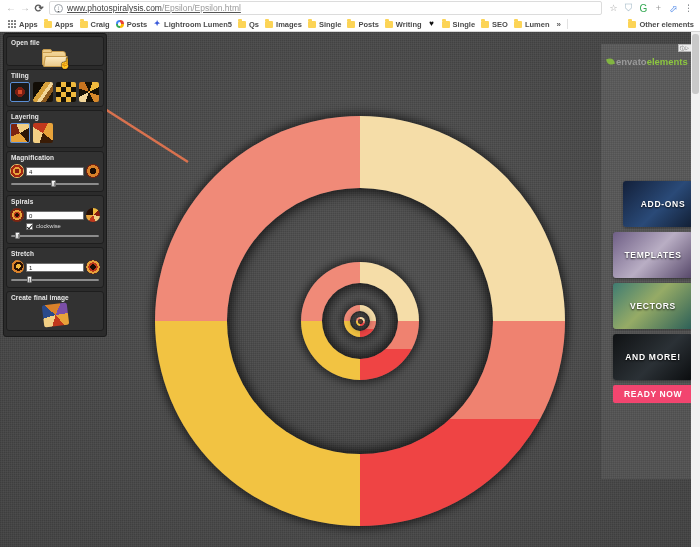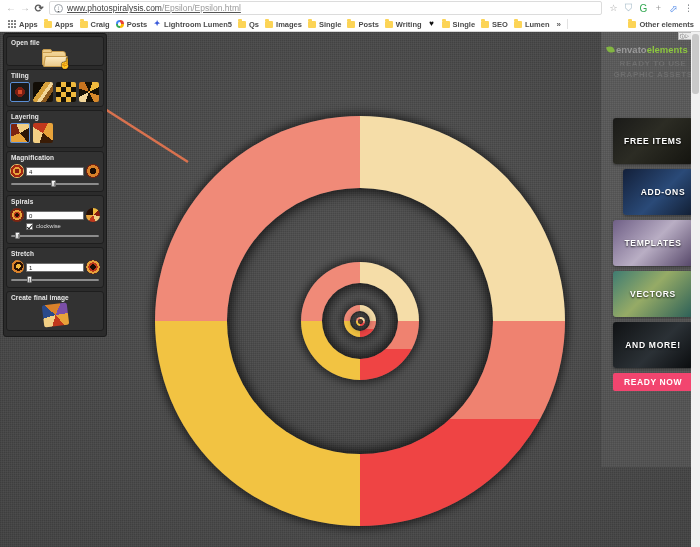--- a/index.html
+++ b/index.html
@@ -209,21 +209,21 @@
     border:solid #1a1a1a;border-width:0 1.2px 1.2px 0;transform:rotate(40deg);
   }
   .cb-label{font-size:5.8px;color:#dcdcdc;line-height:7px;}
   #create-thumb{
     width:25px;height:22px;margin:2px auto 0 auto;display:block;
     transform:rotate(-7deg);border-radius:2px;
   }
 
   
   #ad-panel{
-    position:absolute;left:601px;top:0px;width:99px;height:435px;z-index:15;
+    position:absolute;left:601px;top:12px;width:99px;height:435px;z-index:15;
     background:
       repeating-linear-gradient(0deg,rgba(0,0,0,0.05) 0 1px,rgba(255,255,255,0.02) 1px 2px),
       repeating-linear-gradient(90deg,rgba(0,0,0,0.05) 0 1px,rgba(255,255,255,0.02) 1px 2px),
       linear-gradient(#5d5d5d,#545454);
   }
   #adchoices{
     position:absolute;right:0;top:0;display:flex;height:8px;z-index:3;
   }
   #adchoices .ac{
     background:#eaeaea;border:1px solid #b5b5b5;font-size:5px;color:#333;
@@ -503,29 +503,21 @@
       <div class="ac">ⓘ▷</div>
       <div class="ac">✕</div>
     </div>
 
     <div id="ad-logo">
       <span id="ad-leaf"></span>
       <span class="w1">envato</span>
         <span class="w2">elements</span>
     </div>
 
-    <div id="ad-tagline">
-      <div>READY TO USE</div>
-      <div>GRAPHIC ASSETS</div>
-    </div>
-
-    <div class="ad-card" style="top:86px;
-         background:linear-gradient(135deg,#1a1a18 0%,#2c2c24 45%,#14140f 100%);">
-      <div class="cap">FREE ITEMS</div>
-    </div>
+
     <div class="ad-card" style="top:137px;
          background:linear-gradient(135deg,#13203a 0%,#2a4a78 50%,#0d1626 100%);margin-left:10px;">
       <div class="cap">ADD-ONS</div>
     </div>
     <div class="ad-card" style="top:188px;
          background:linear-gradient(135deg,#6f5f86 0%,#b9aec4 50%,#554668 100%);">
       <div class="cap">TEMPLATES</div>
     </div>
     <div class="ad-card" style="top:239px;
          background:linear-gradient(135deg,#3f7c72 0%,#96ab66 45%,#2b5f58 100%);">

